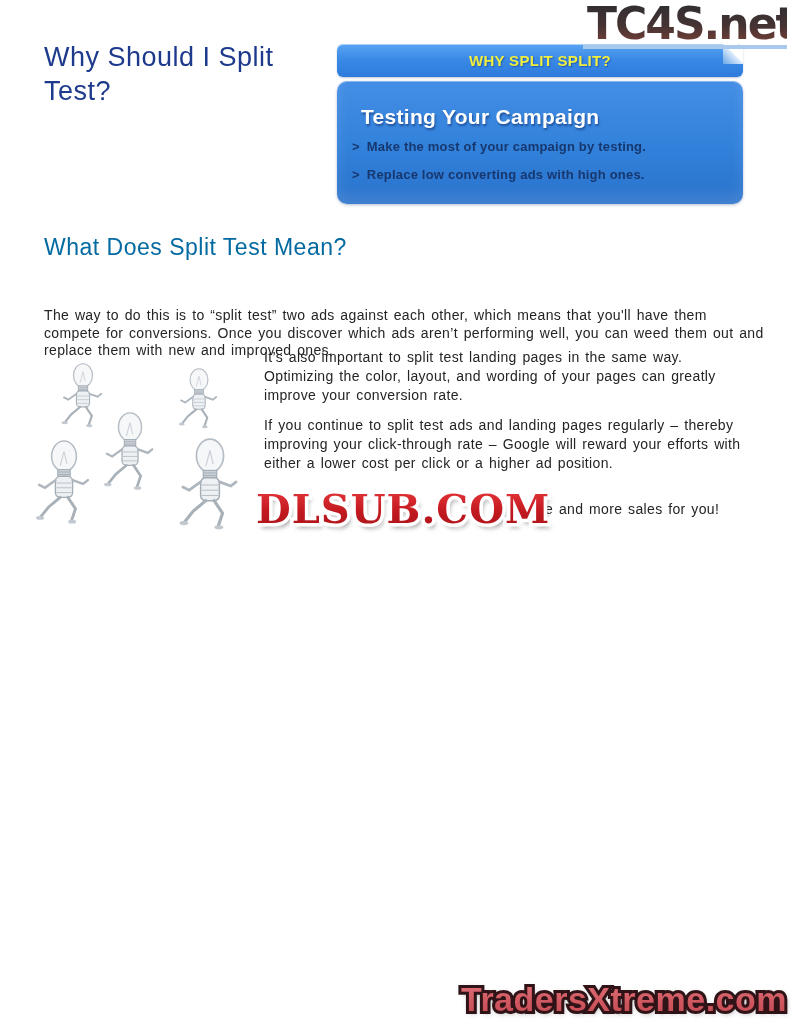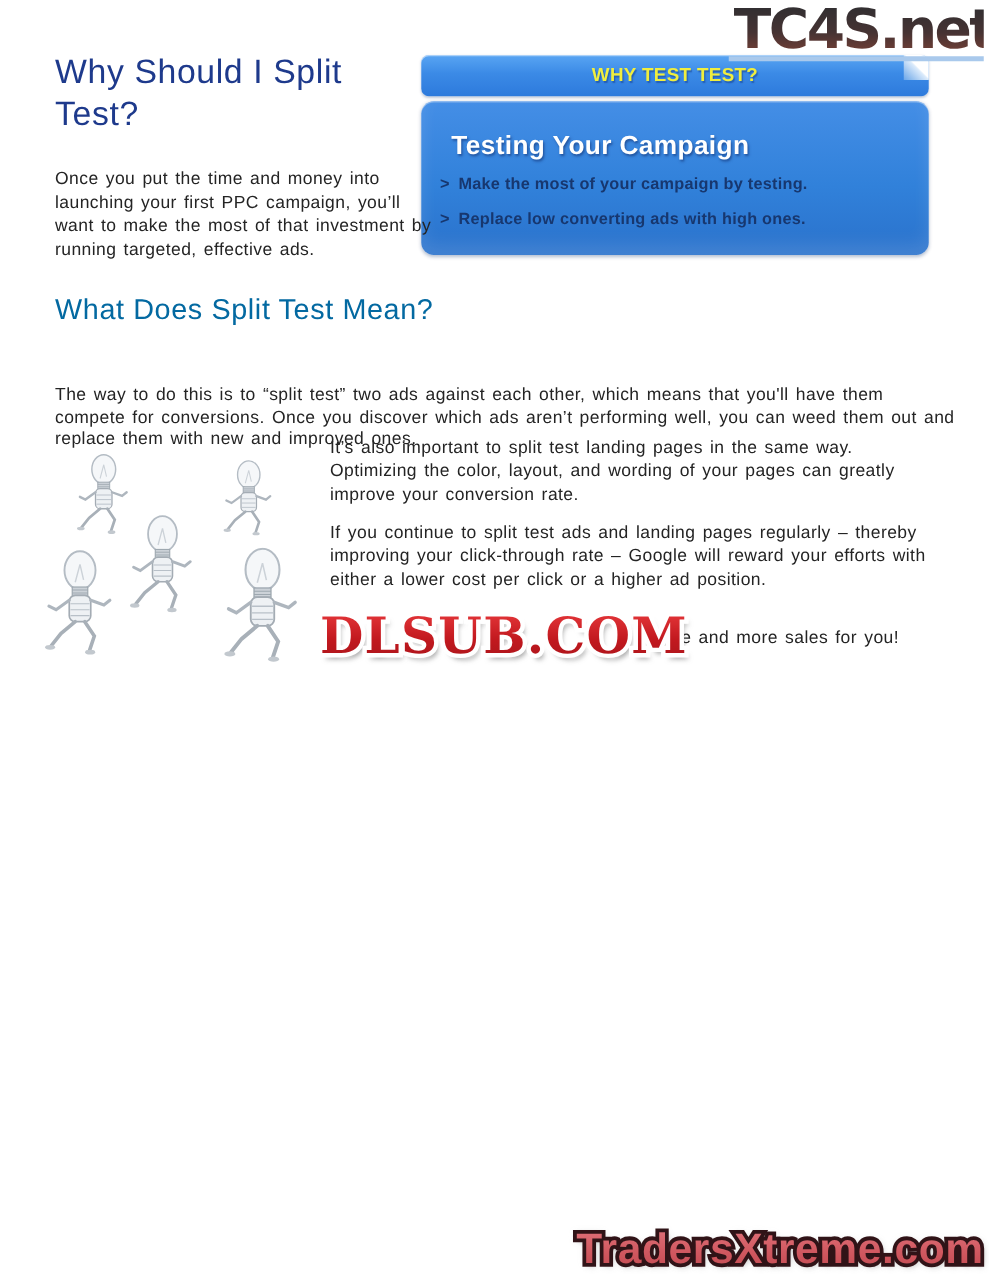--- a/index.html
+++ b/index.html
@@ -115,35 +115,34 @@
 
   <div class="tc4s">
     <div class="tc4s-underline"></div>
     <span class="tc4s-text">TC4S.net</span>
   </div>
 
   <h1 class="title">Why Should I Split Test?</h1>
 
   <div class="infobox">
     <div class="infobox-tab">
-      <span>WHY TEST TEST?</span>
+      <span>WHY SPLIT SPLIT?</span>
       <div class="curl"></div>
     </div>
     <div class="infobox-body">
       <div class="infobox-heading">Testing Your Campaign</div>
       <div class="bullet">
         <span class="marker">&gt;</span><span>Make the most of your campaign by testing.</span>
       </div>
       <div class="bullet">
         <span class="marker">&gt;</span><span>Replace low converting ads with high ones.</span>
       </div>
     </div>
   </div>
 
-  <p class="para intro">Once you put the time and money into launching your first PPC campaign, you’ll want to make the most of that investment by running targeted, effective ads.</p>
 
   <h2 class="h2">What Does Split Test Mean?</h2>
 
   <p class="para para2">The way to do this is to “split test” two ads against each other, which means that you'll have them compete for conversions. Once you discover which ads aren’t performing well, you can weed them out and replace them with new and improved ones.</p>
 
   <svg width="0" height="0" style="position:absolute" aria-hidden="true">
     <defs>
       <g id="bulbman">
         <ellipse cx="30" cy="17" rx="13" ry="16" fill="#f5f7f9" stroke="#b4bcc4" stroke-width="1.6"></ellipse>
         <path d="M26 27 L30 12 L33 25" fill="none" stroke="#ccd2d8" stroke-width="1.2"></path>

